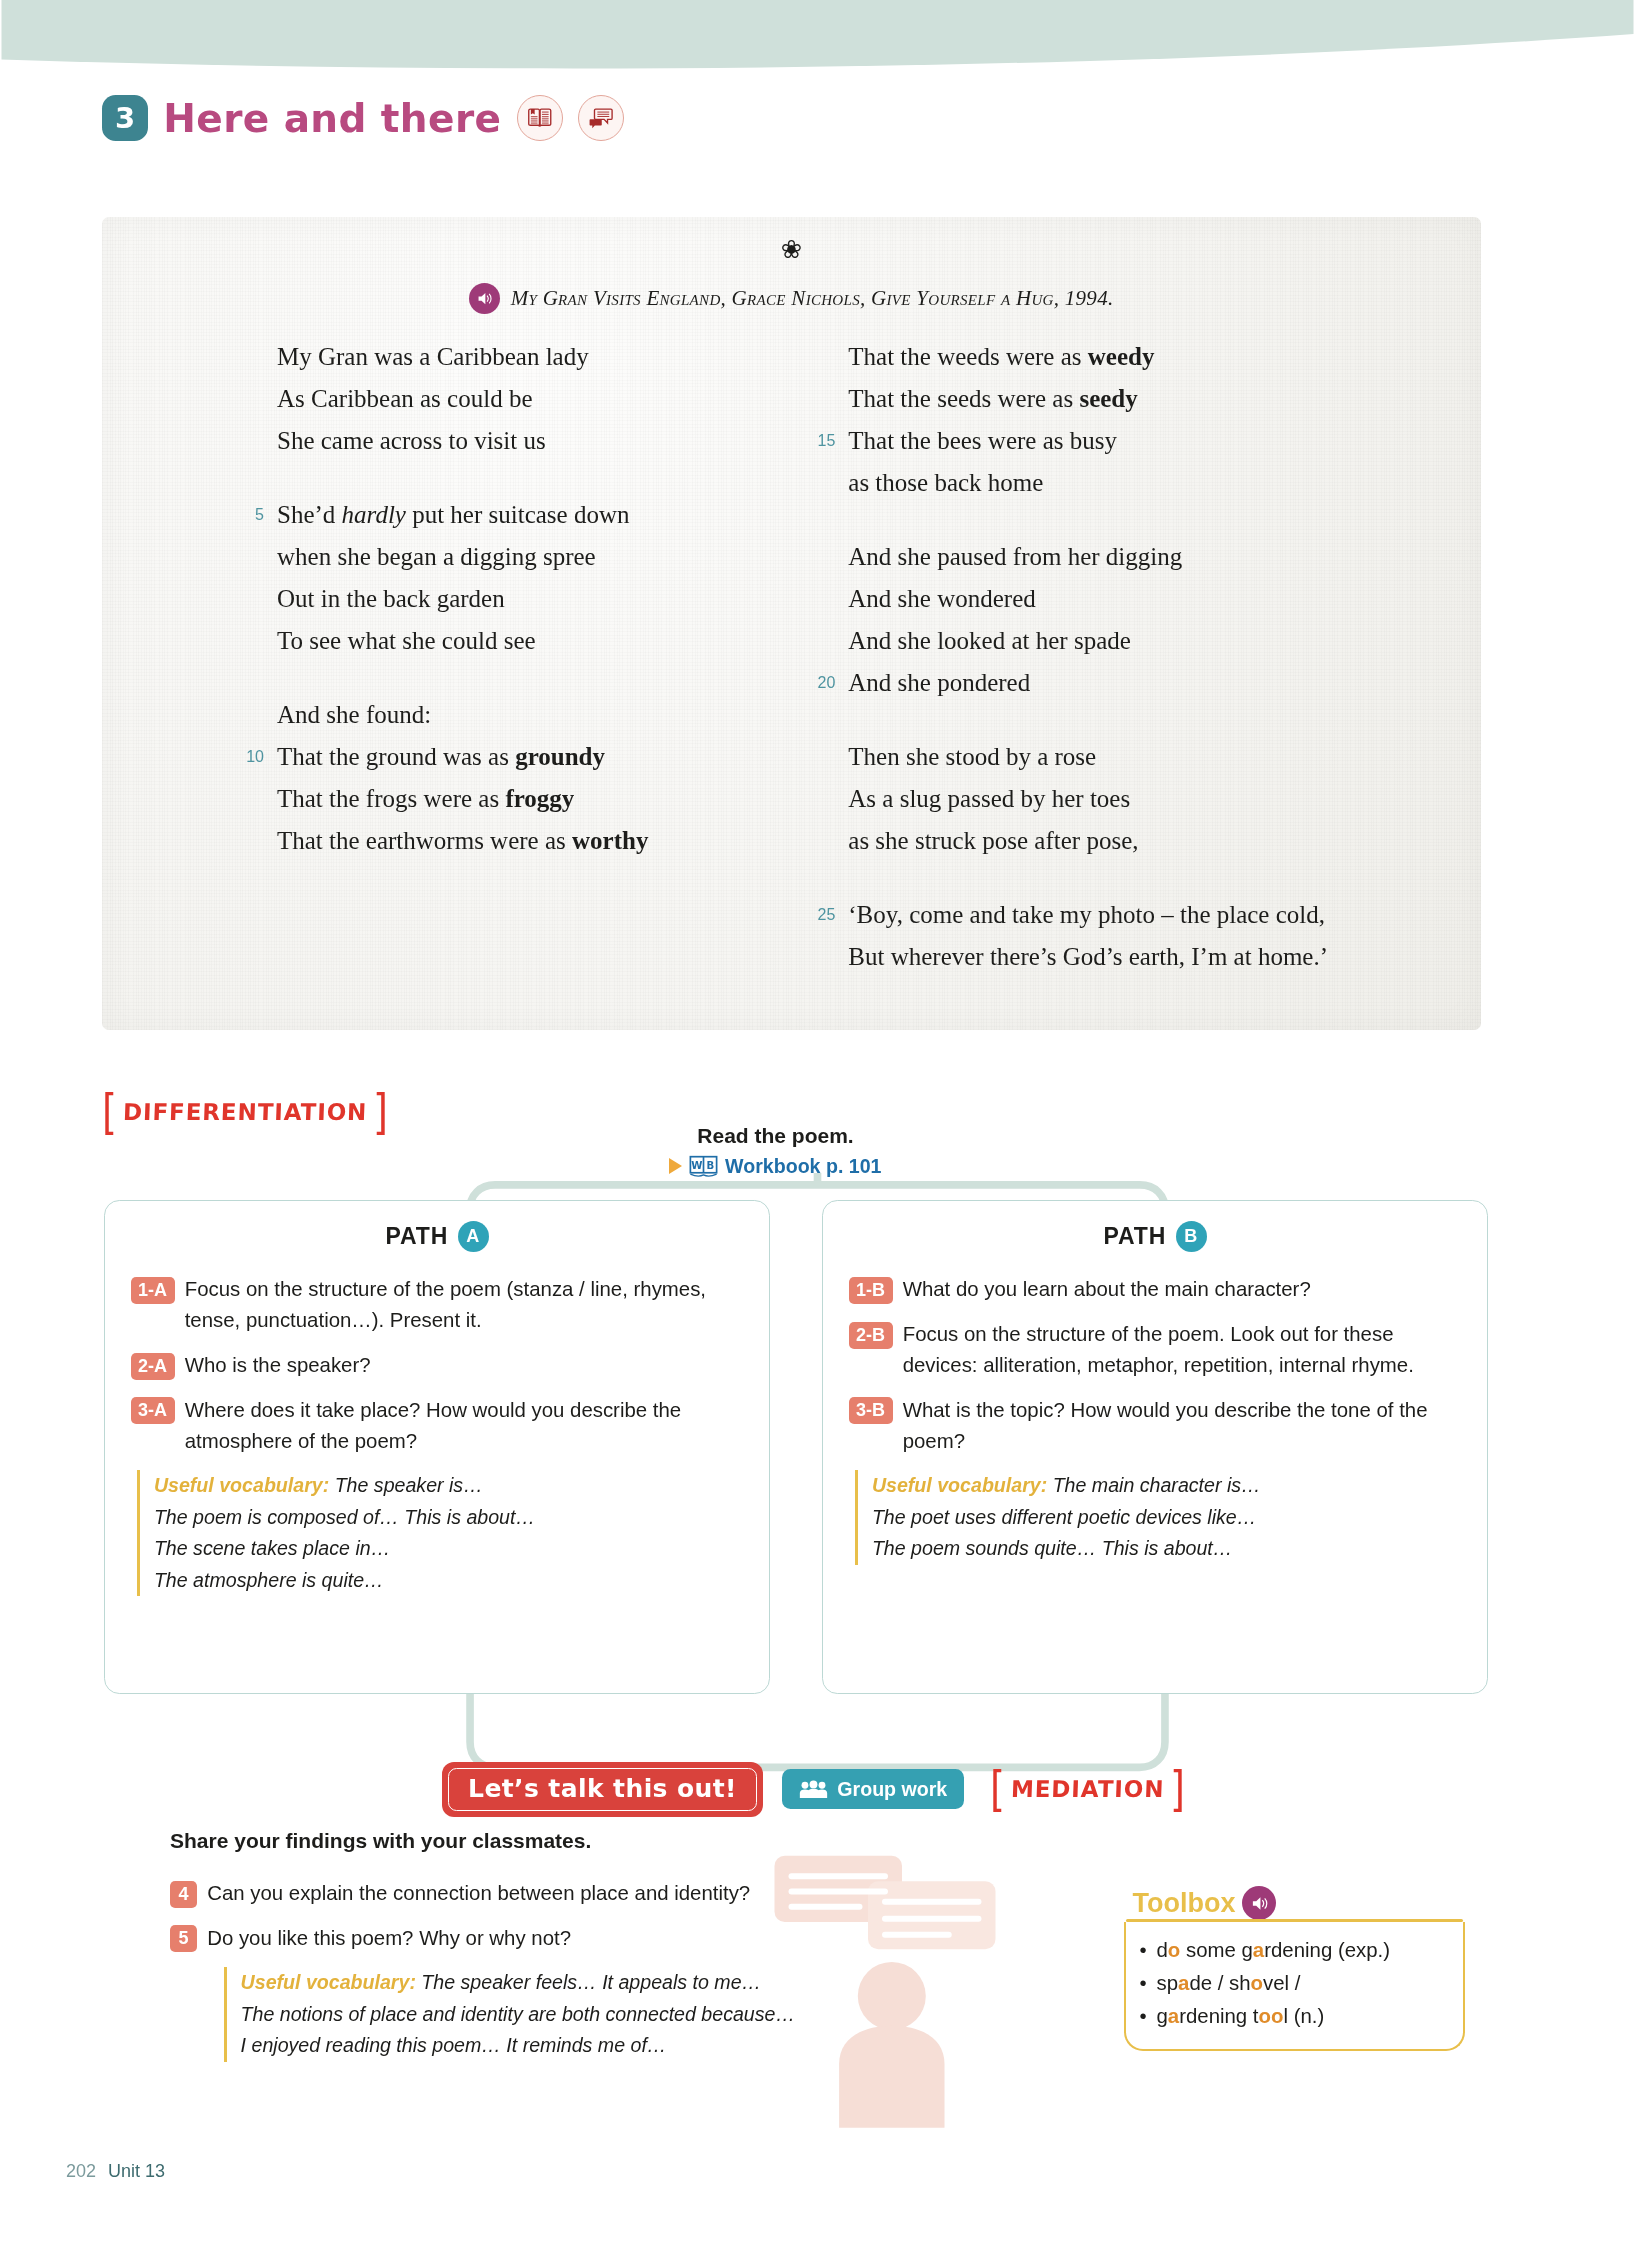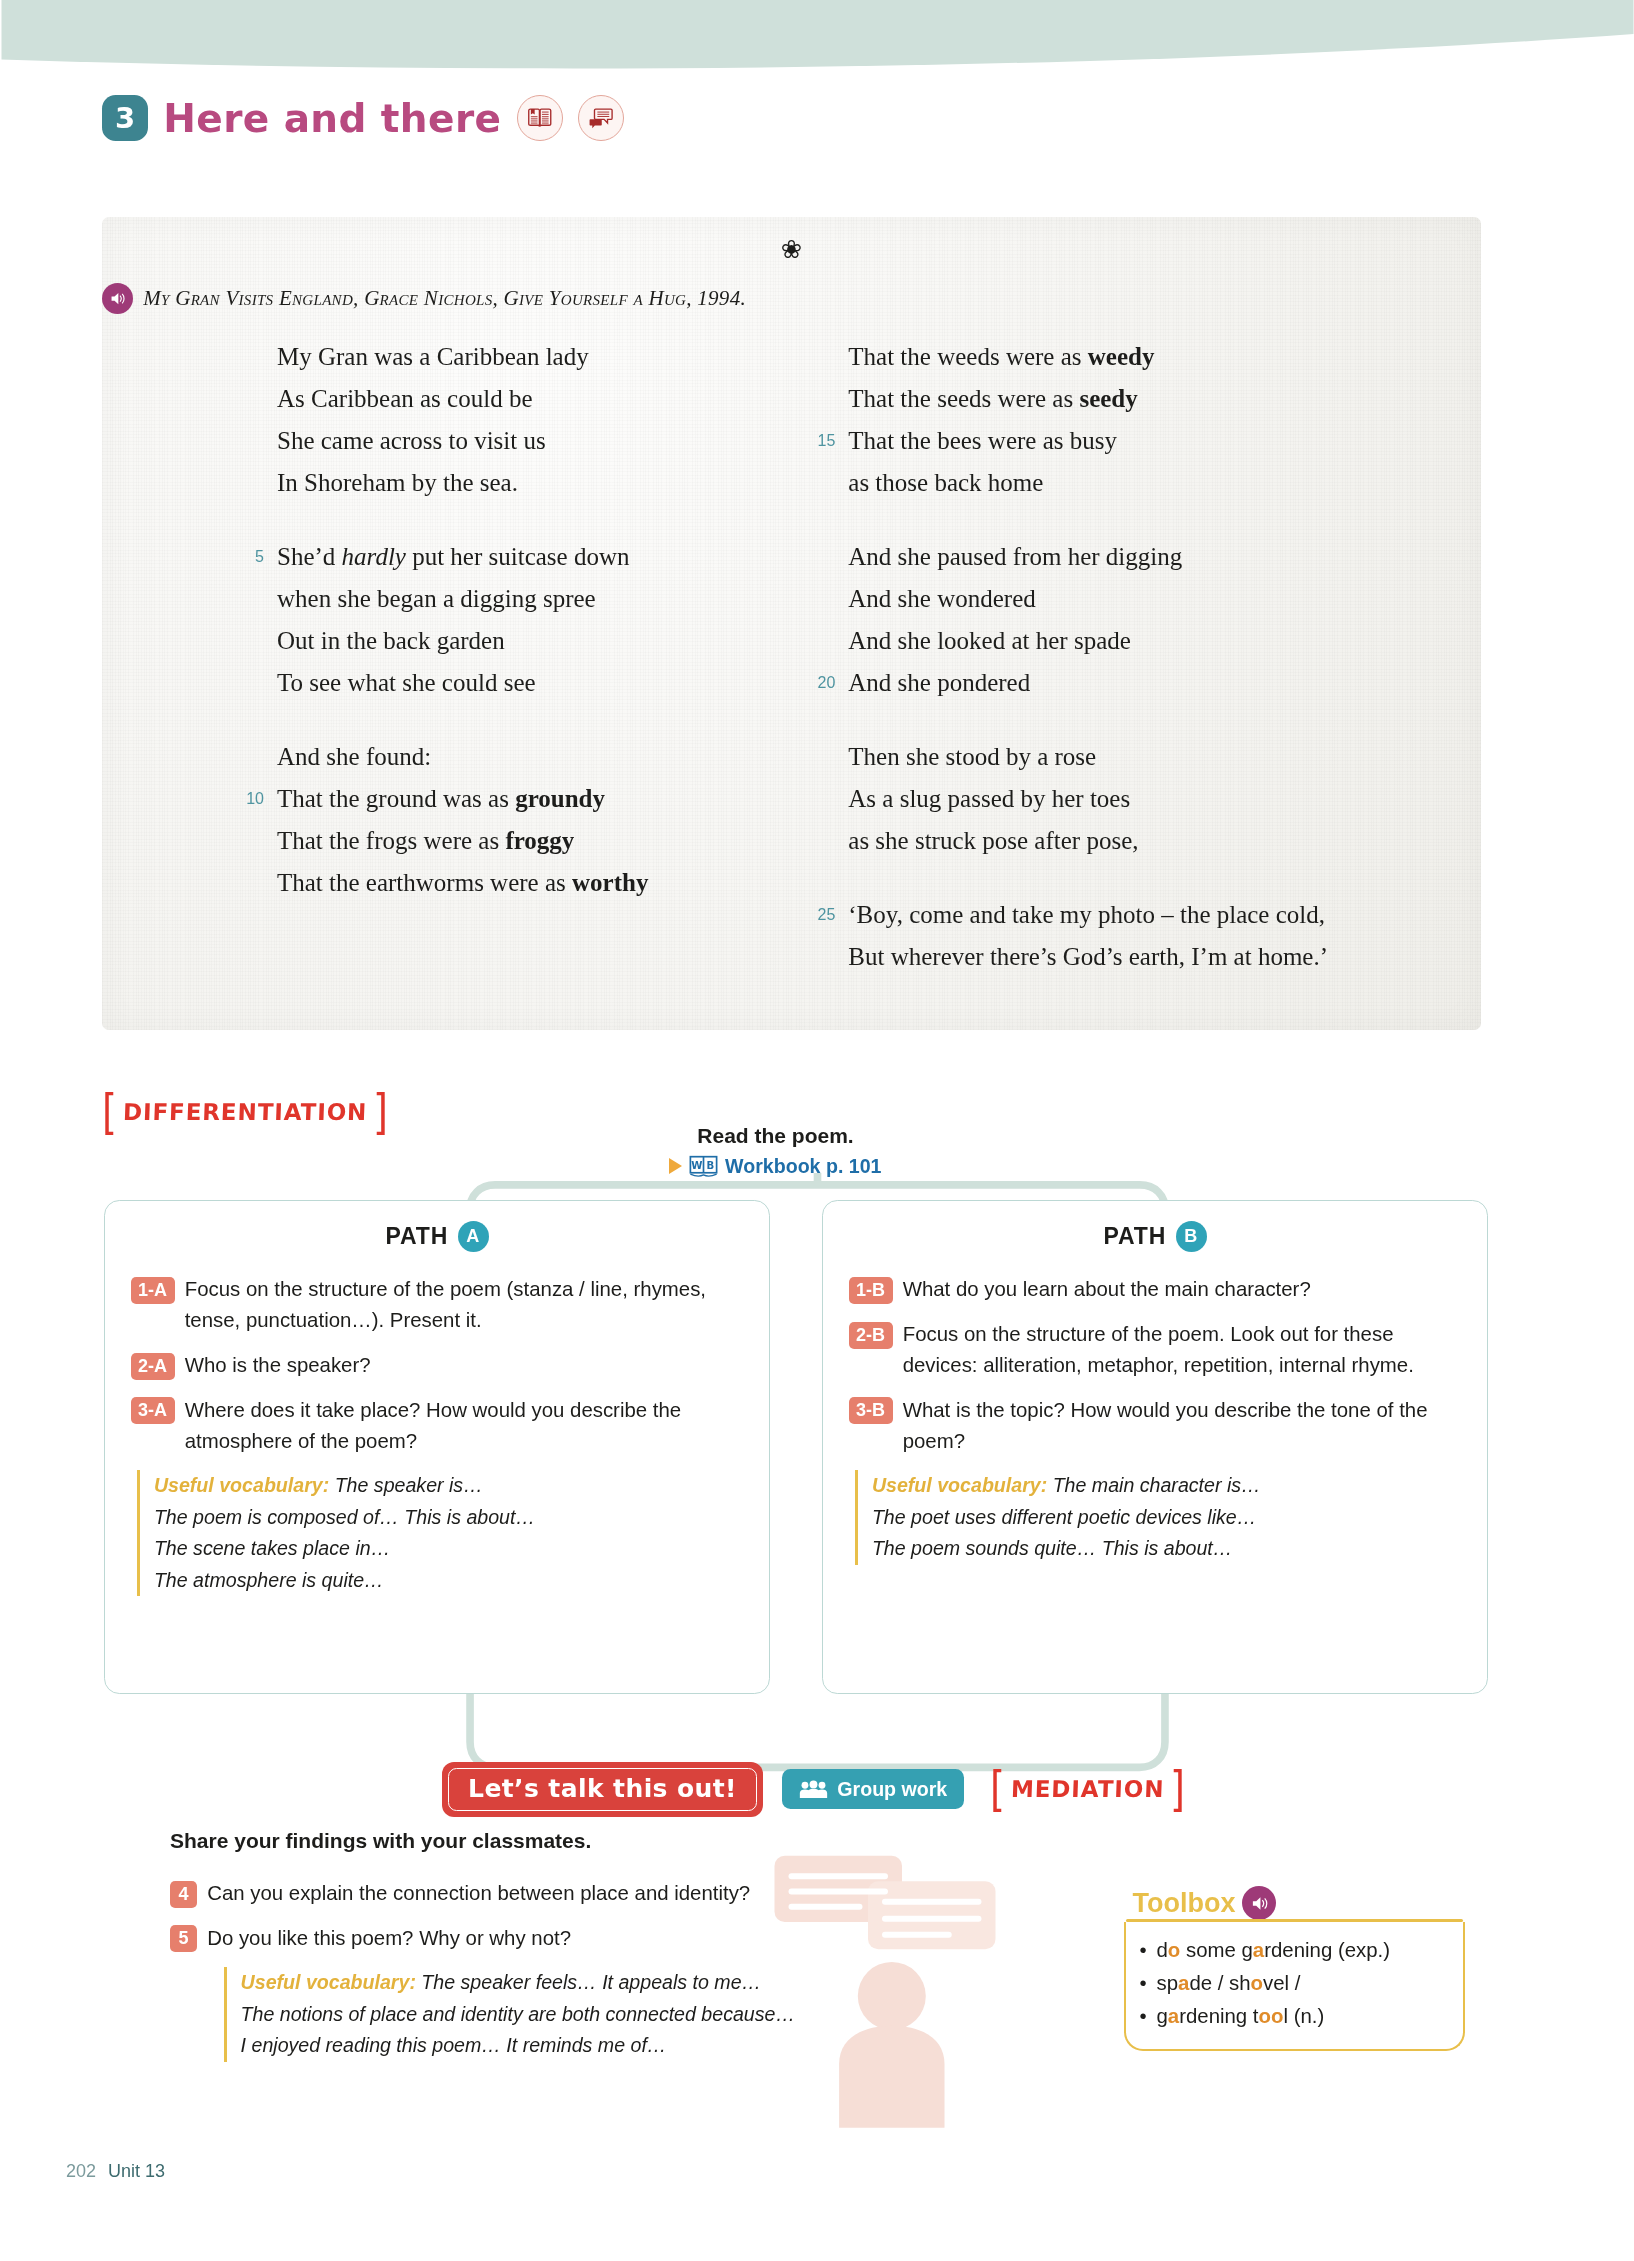--- a/index.html
+++ b/index.html
@@ -91,20 +91,21 @@
     color: #1d1d1b;
     line-height: 1;
   }
   .poem-credit {
     position: absolute;
     top: 66px;
     left: 0; right: 0;
     text-align: center;
     display: flex;
     align-items: center;
+    justify-content: center;
     gap: 10.2px;
   }
   .audio-badge {
     width: 31px; height: 31px;
     border-radius: 50%;
     background: #9e3a78;
     display: inline-flex;
     align-items: center;
     justify-content: center;
     flex: 0 0 auto;
@@ -501,21 +502,20 @@
         </svg>
       </span>
       <span class="credit-text">My Gran Visits England, Grace Nichols, Give Yourself a Hug, 1994.</span>
     </div>
     <div class="poem-cols">
       <div class="poem-col left" id="poem-left">
           <div class="stanza">
             <div class="pline"><span class="lnum"></span><span>My Gran was a Caribbean lady</span></div>
             <div class="pline"><span class="lnum"></span><span>As Caribbean as could be</span></div>
             <div class="pline"><span class="lnum"></span><span>She came across to visit us</span></div>
-            <div class="pline"><span class="lnum"></span><span>In Shoreham by the sea.</span></div>
           </div>
           <div class="stanza">
             <div class="pline"><span class="lnum">5</span><span>She’d <i>hardly</i> put her suitcase down</span></div>
             <div class="pline"><span class="lnum"></span><span>when she began a digging spree</span></div>
             <div class="pline"><span class="lnum"></span><span>Out in the back garden</span></div>
             <div class="pline"><span class="lnum"></span><span>To see what she could see</span></div>
           </div>
           <div class="stanza">
             <div class="pline"><span class="lnum"></span><span>And she found:</span></div>
             <div class="pline"><span class="lnum">10</span><span>That the ground was as <b>groundy</b></span></div>

